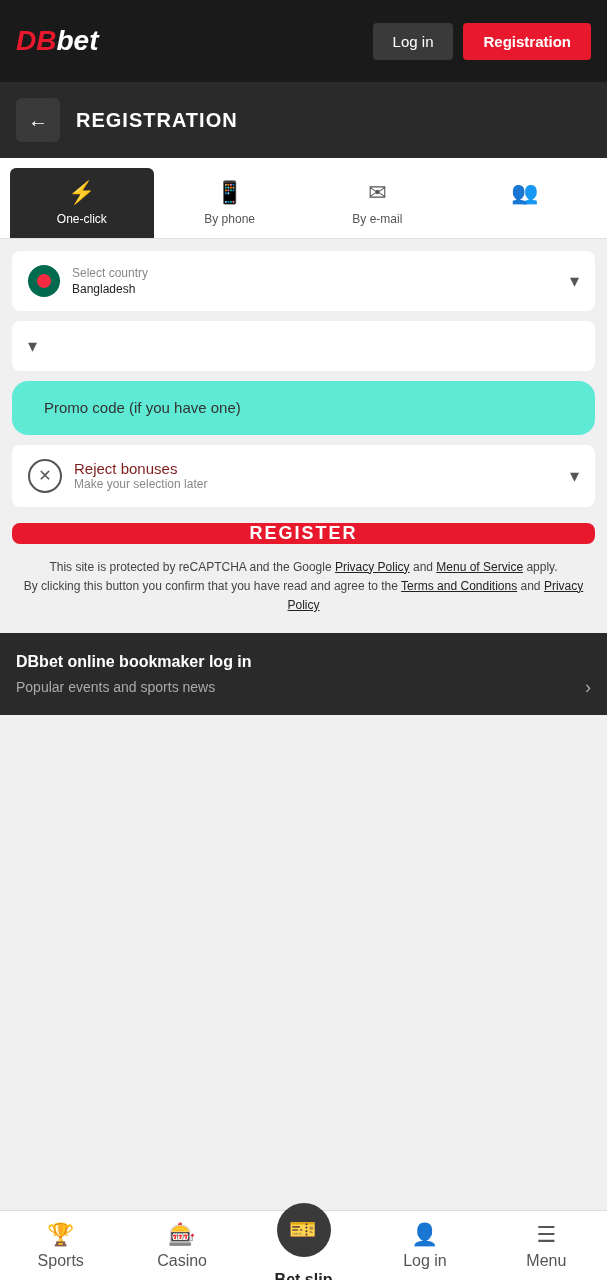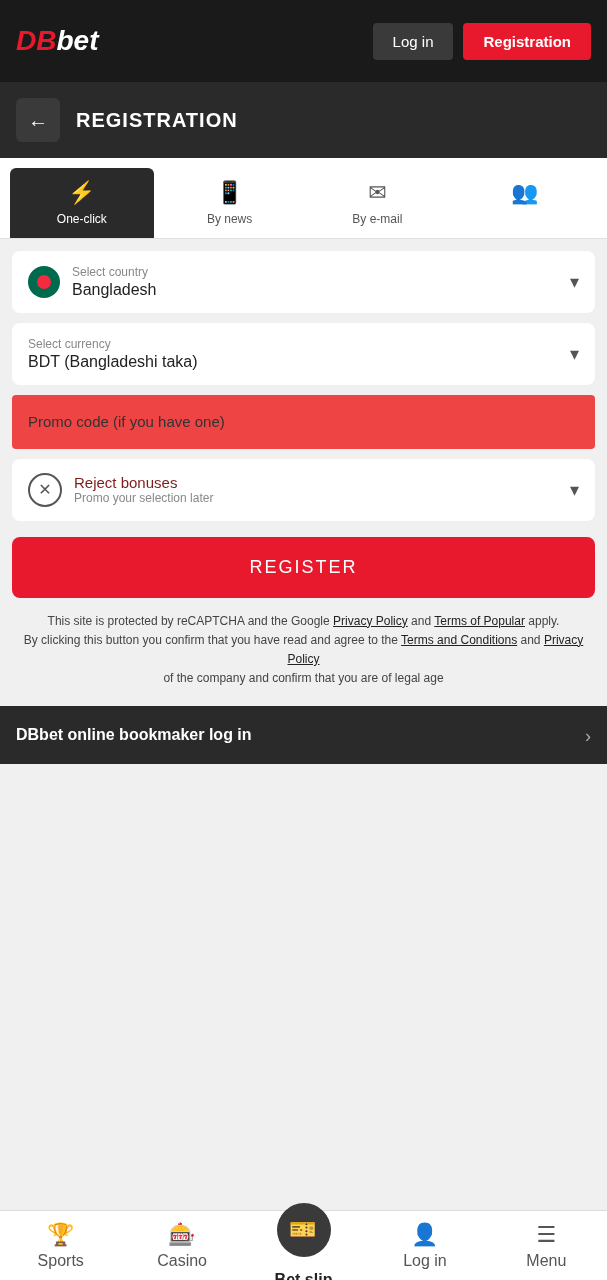--- a/index.html
+++ b/index.html
@@ -182,33 +182,33 @@
       display: flex;
       flex-direction: column;
       justify-content: space-between;
     }
     .form-field-label {
       font-size: 12px;
       color: #888;
       margin-bottom: 2px;
     }
     .form-field-value {
-      font-size: 16px;
+      font-size: 12px;
       color: #222;
       font-weight: 500;
     }
     .chevron-down {
       color: #555;
       font-size: 18px;
     }
 
     .promo-field {
-      background: #ef4444;
-      border-radius: 4px;
-      padding: 18px 16px;
+      background: #5eead4;
+      border-radius: 16px;
+      padding: 18px 32px;
       cursor: pointer;
     }
     .promo-field-text {
       font-size: 15px;
       color: #333;
     }
 
     .bonus-field {
       background: #fff;
       border-radius: 8px;
@@ -252,23 +252,22 @@
     
     .register-btn-wrap {
       padding: 4px 12px 0;
     }
     .register-btn {
       width: 100%;
       background: #e8192c;
       color: #fff;
       border: none;
       border-radius: 8px;
-      padding: 20px;
       font-size: 18px;
-      font-weight: 400;
+      font-weight: 700;
       letter-spacing: 2px;
       cursor: pointer;
     }
 
     
     .disclaimer {
       padding: 14px 20px;
       font-size: 12px;
       color: #444;
       text-align: center;
@@ -385,21 +384,21 @@
 
   <div class="reg-tabs">
 
     <button class="reg-tab active">
       <span class="tab-icon tab-icon-lightning">⚡</span>
       <span class="tab-label">One-click</span>
     </button>
 
     <button class="reg-tab">
       <span class="tab-icon">📱</span>
-      <span class="tab-label">By news</span>
+      <span class="tab-label">By phone</span>
     </button>
 
     <button class="reg-tab">
       <span class="tab-icon">✉</span>
       <span class="tab-label">By e-mail</span>
     </button>
 
     <button class="reg-tab">
       <span class="tab-icon">👥</span>
     </button>
@@ -412,70 +411,64 @@
         <div class="country-flag"></div>
         <div class="form-field-text">
           <span class="form-field-label">Select country</span>
           <span class="form-field-value">Bangladesh</span>
         </div>
       </div>
       <span class="chevron-down">▾</span>
     </div>
 
     <div class="form-field">
-      <div class="form-field-inner">
-        <div class="form-field-text">
-          <span class="form-field-label">Select currency</span>
-          <span class="form-field-value">BDT  (Bangladeshi taka)</span>
-        </div>
-      </div>
       <span class="chevron-down">▾</span>
     </div>
 
     <div class="promo-field">
       <span class="promo-field-text">Promo code (if you have one)</span>
     </div>
 
     <div class="bonus-field">
       <div class="bonus-inner">
         <div class="reject-icon">✕</div>
         <div class="bonus-text">
           <span class="bonus-title">Reject bonuses</span>
-          <span class="bonus-sub">Promo your selection later</span>
+          <span class="bonus-sub">Make your selection later</span>
         </div>
       </div>
       <span class="chevron-down">▾</span>
     </div>
 
   </div>
 
   <div class="register-btn-wrap">
     <button class="register-btn">REGISTER</button>
   </div>
 
   <div class="disclaimer">
     <span>This site is protected by reCAPTCHA and the Google</span>
     <a href="#">Privacy Policy</a>
     <span> </span>
     <span>and</span>
-    <a href="#">Terms of Popular</a>
+    <a href="#">Menu of Service</a>
     <span> </span>
     <span>apply.</span>
     <br>
     <span>By clicking this button you confirm that you have read and agree to the</span>
     <a href="#">Terms and Conditions</a>
     <span> </span>
     <span>and</span>
     <a href="#">Privacy Policy</a>
     <br>
-    <span>of the company and confirm that you are of legal age</span>
   </div>
 
   <div class="promo-banner">
     <div class="promo-banner-title">DBbet online bookmaker log in</div>
+    <div class="promo-banner-sub">Popular events and sports news</div>
     <span class="promo-banner-arrow">›</span>
   </div>
 
   <div class="bottom-spacer"></div>
 
 </div>
 
 <nav class="bottom-nav">
 
   <div class="nav-item">

